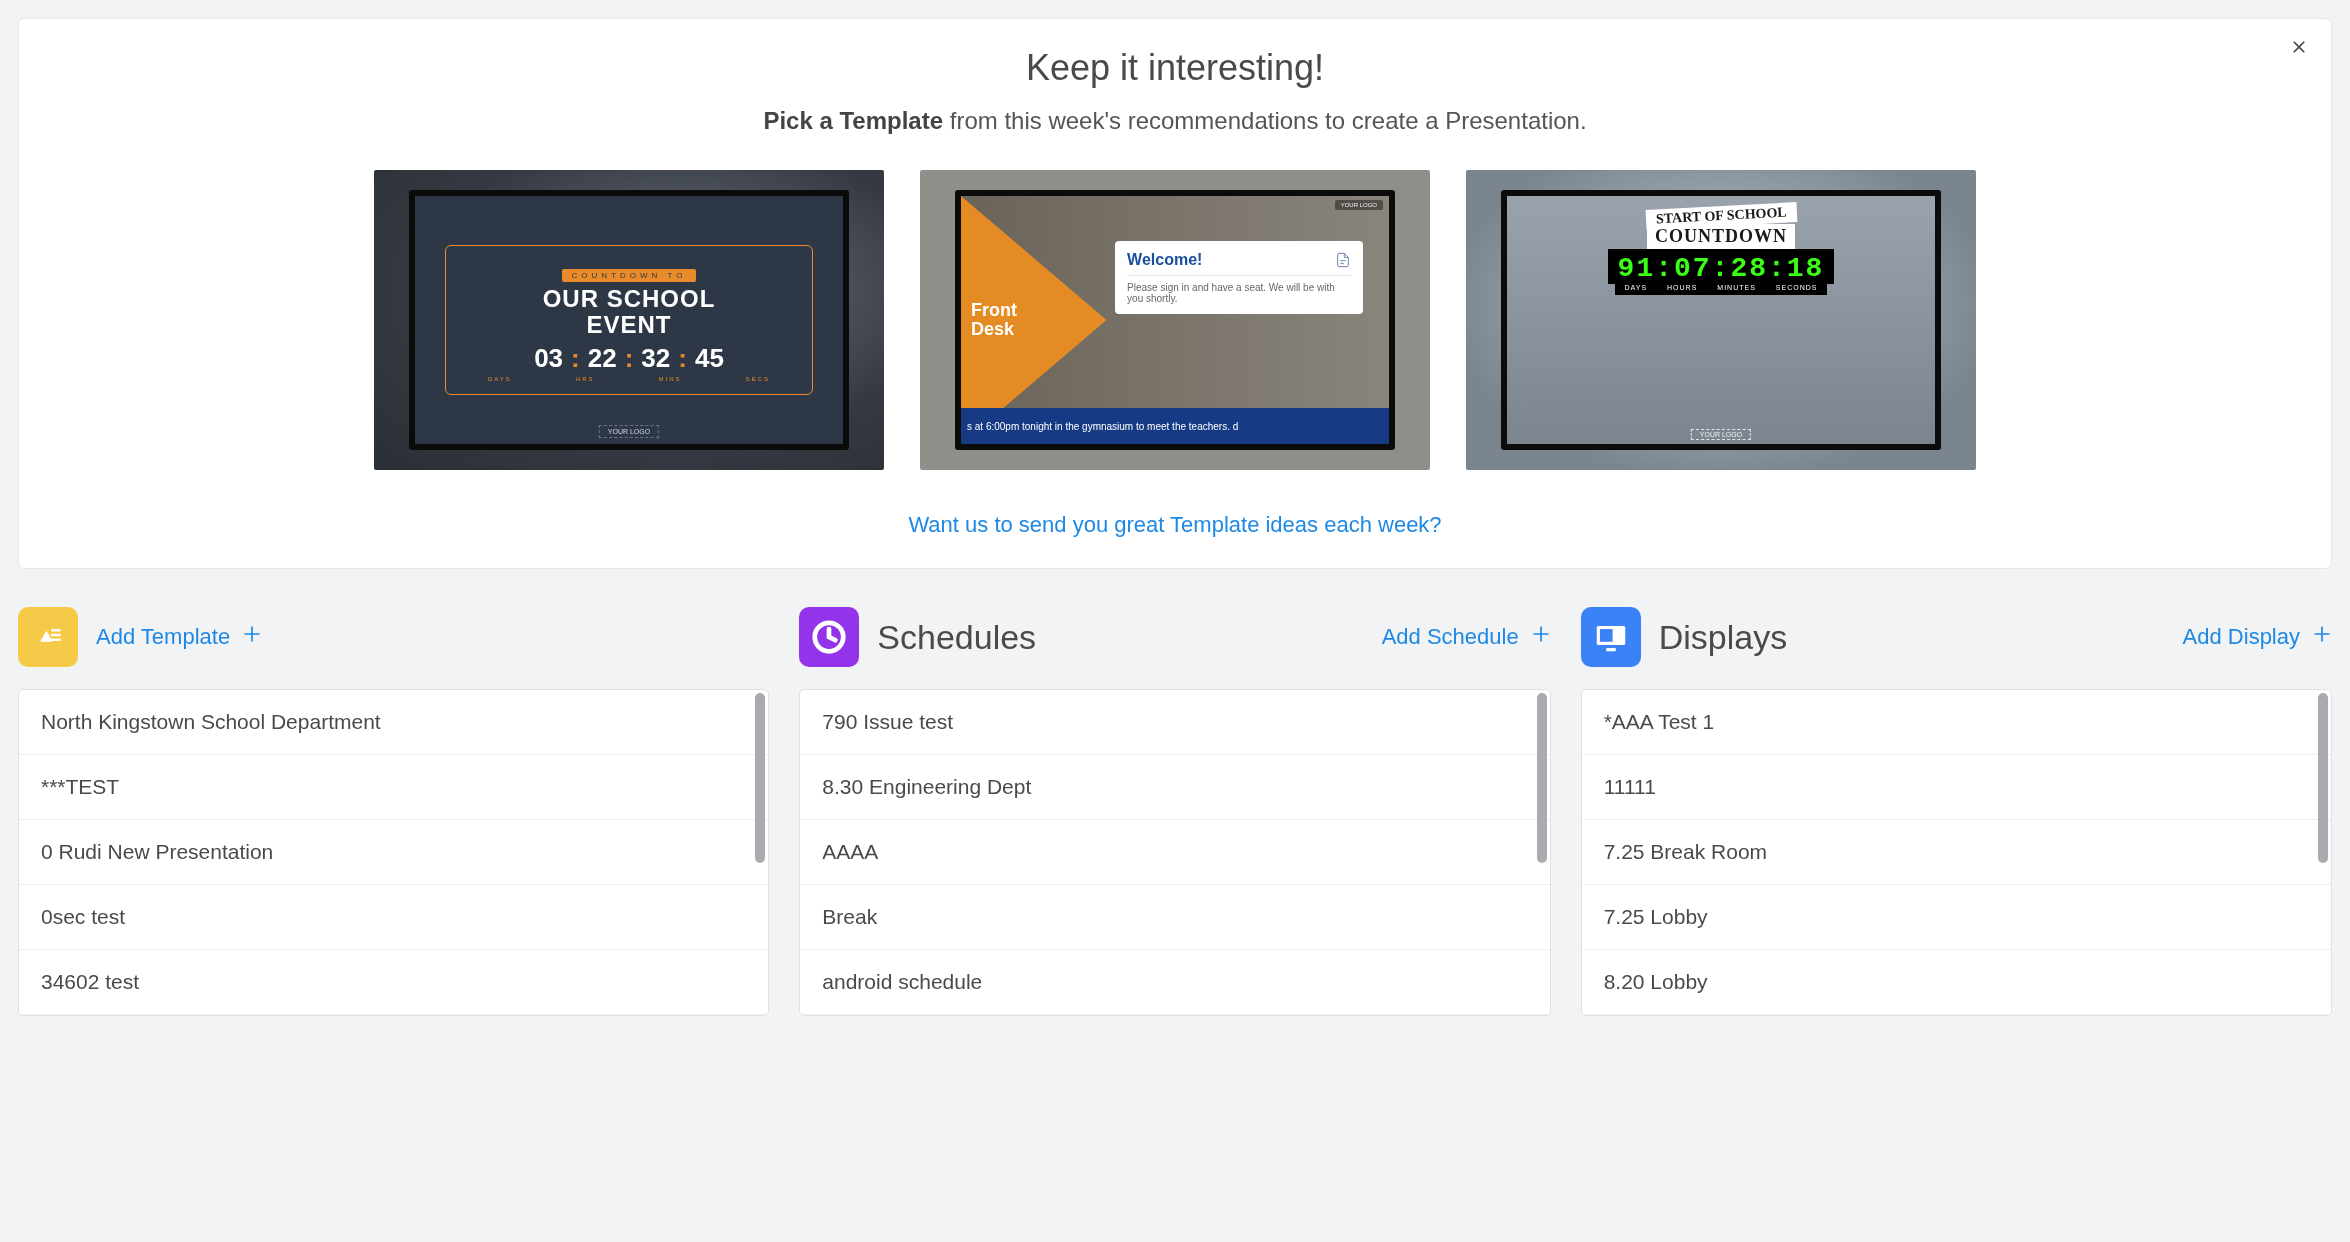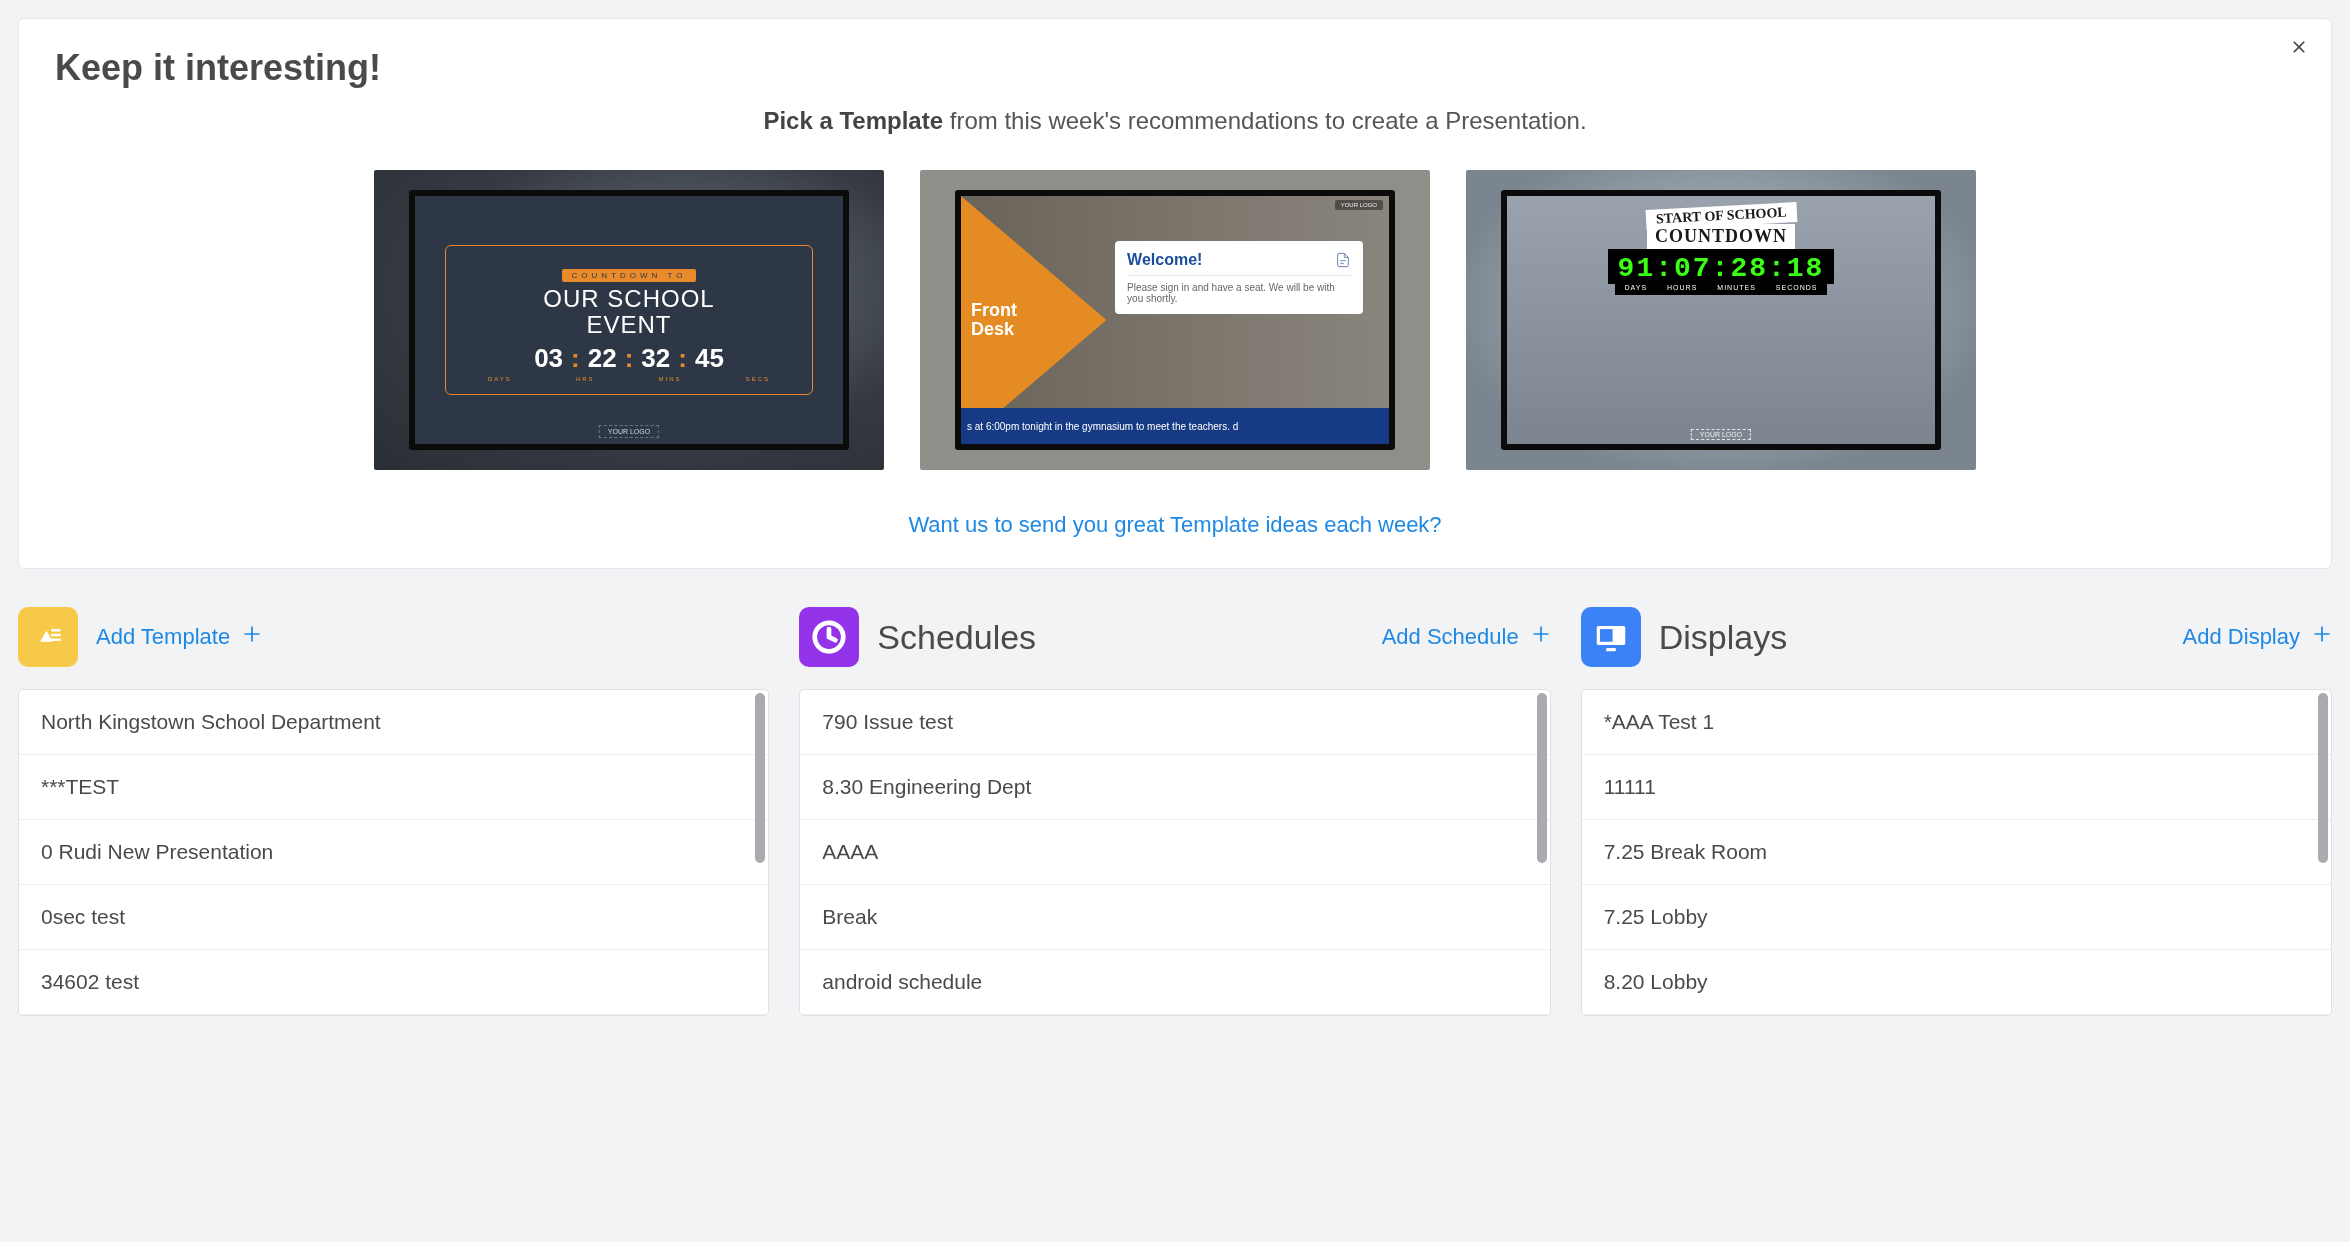--- a/index.html
+++ b/index.html
@@ -20,22 +20,23 @@
     }
     .hero-close {
       position: absolute;
       top: 18px;
       right: 22px;
       cursor: pointer;
       color: #4a4a4a;
     }
     .hero-close svg { width: 20px; height: 20px; fill: currentColor; }
     .hero-title {
+      text-align: center;
       font-size: 36px;
-      font-weight: 700;
+      font-weight: 400;
       color: #4a4a4a;
       margin-bottom: 18px;
     }
     .hero-sub {
       text-align: center;
       font-size: 24px;
       color: #555;
       margin-bottom: 35px;
     }
     .hero-sub strong { color: #444; font-weight: 600; }
@@ -83,21 +84,21 @@
       display: inline-block;
       background: #e98b2a;
       color: #2e3846;
       font-size: 8px;
       letter-spacing: 4px;
       padding: 2px 10px;
       border-radius: 2px;
       margin-top: -18px;
       margin-bottom: 4px;
     }
-    .t1-title { color: #fff; font-size: 24px; font-weight: 400; letter-spacing: 1px; line-height: 1.05; }
+    .t1-title { color: #fff; font-size: 24px; font-weight: 700; letter-spacing: 1px; line-height: 1.05; }
     .t1-digits {
       display: flex;
       justify-content: center;
       gap: 8px;
       color: #fff;
       font-size: 26px;
       font-weight: 700;
       margin-top: 6px;
     }
     .t1-digits span.colon { color: #e98b2a; }

